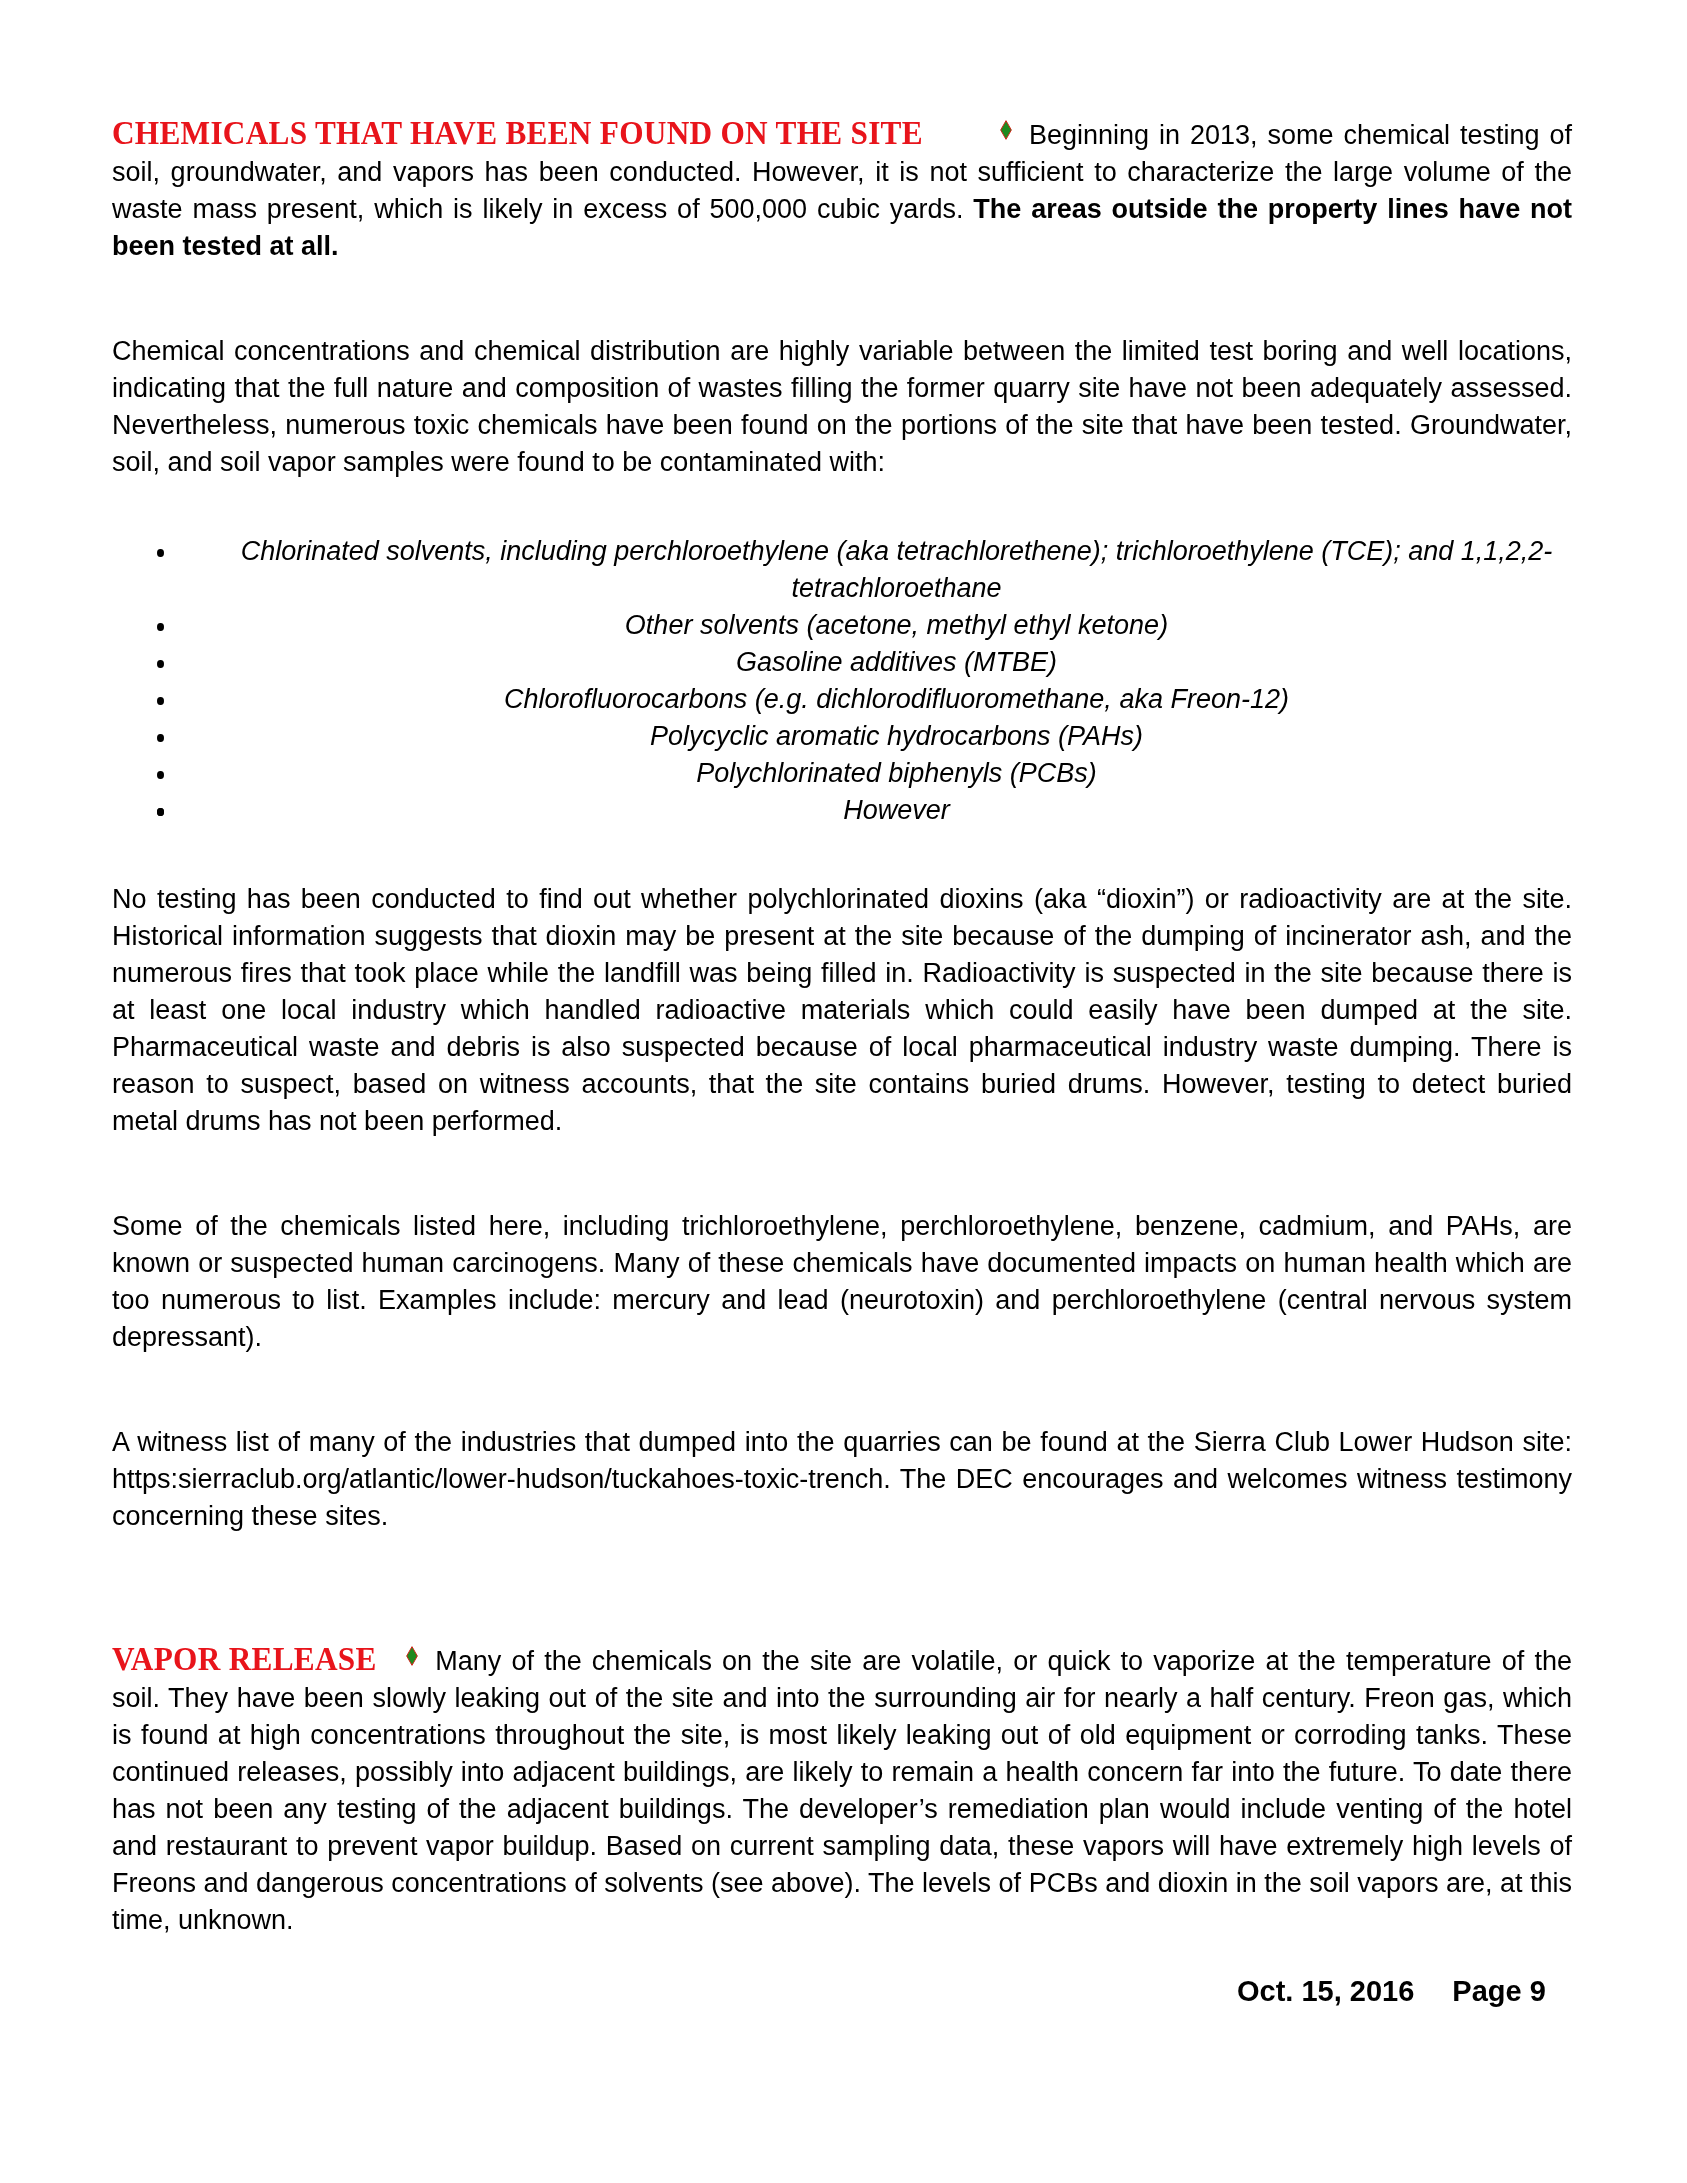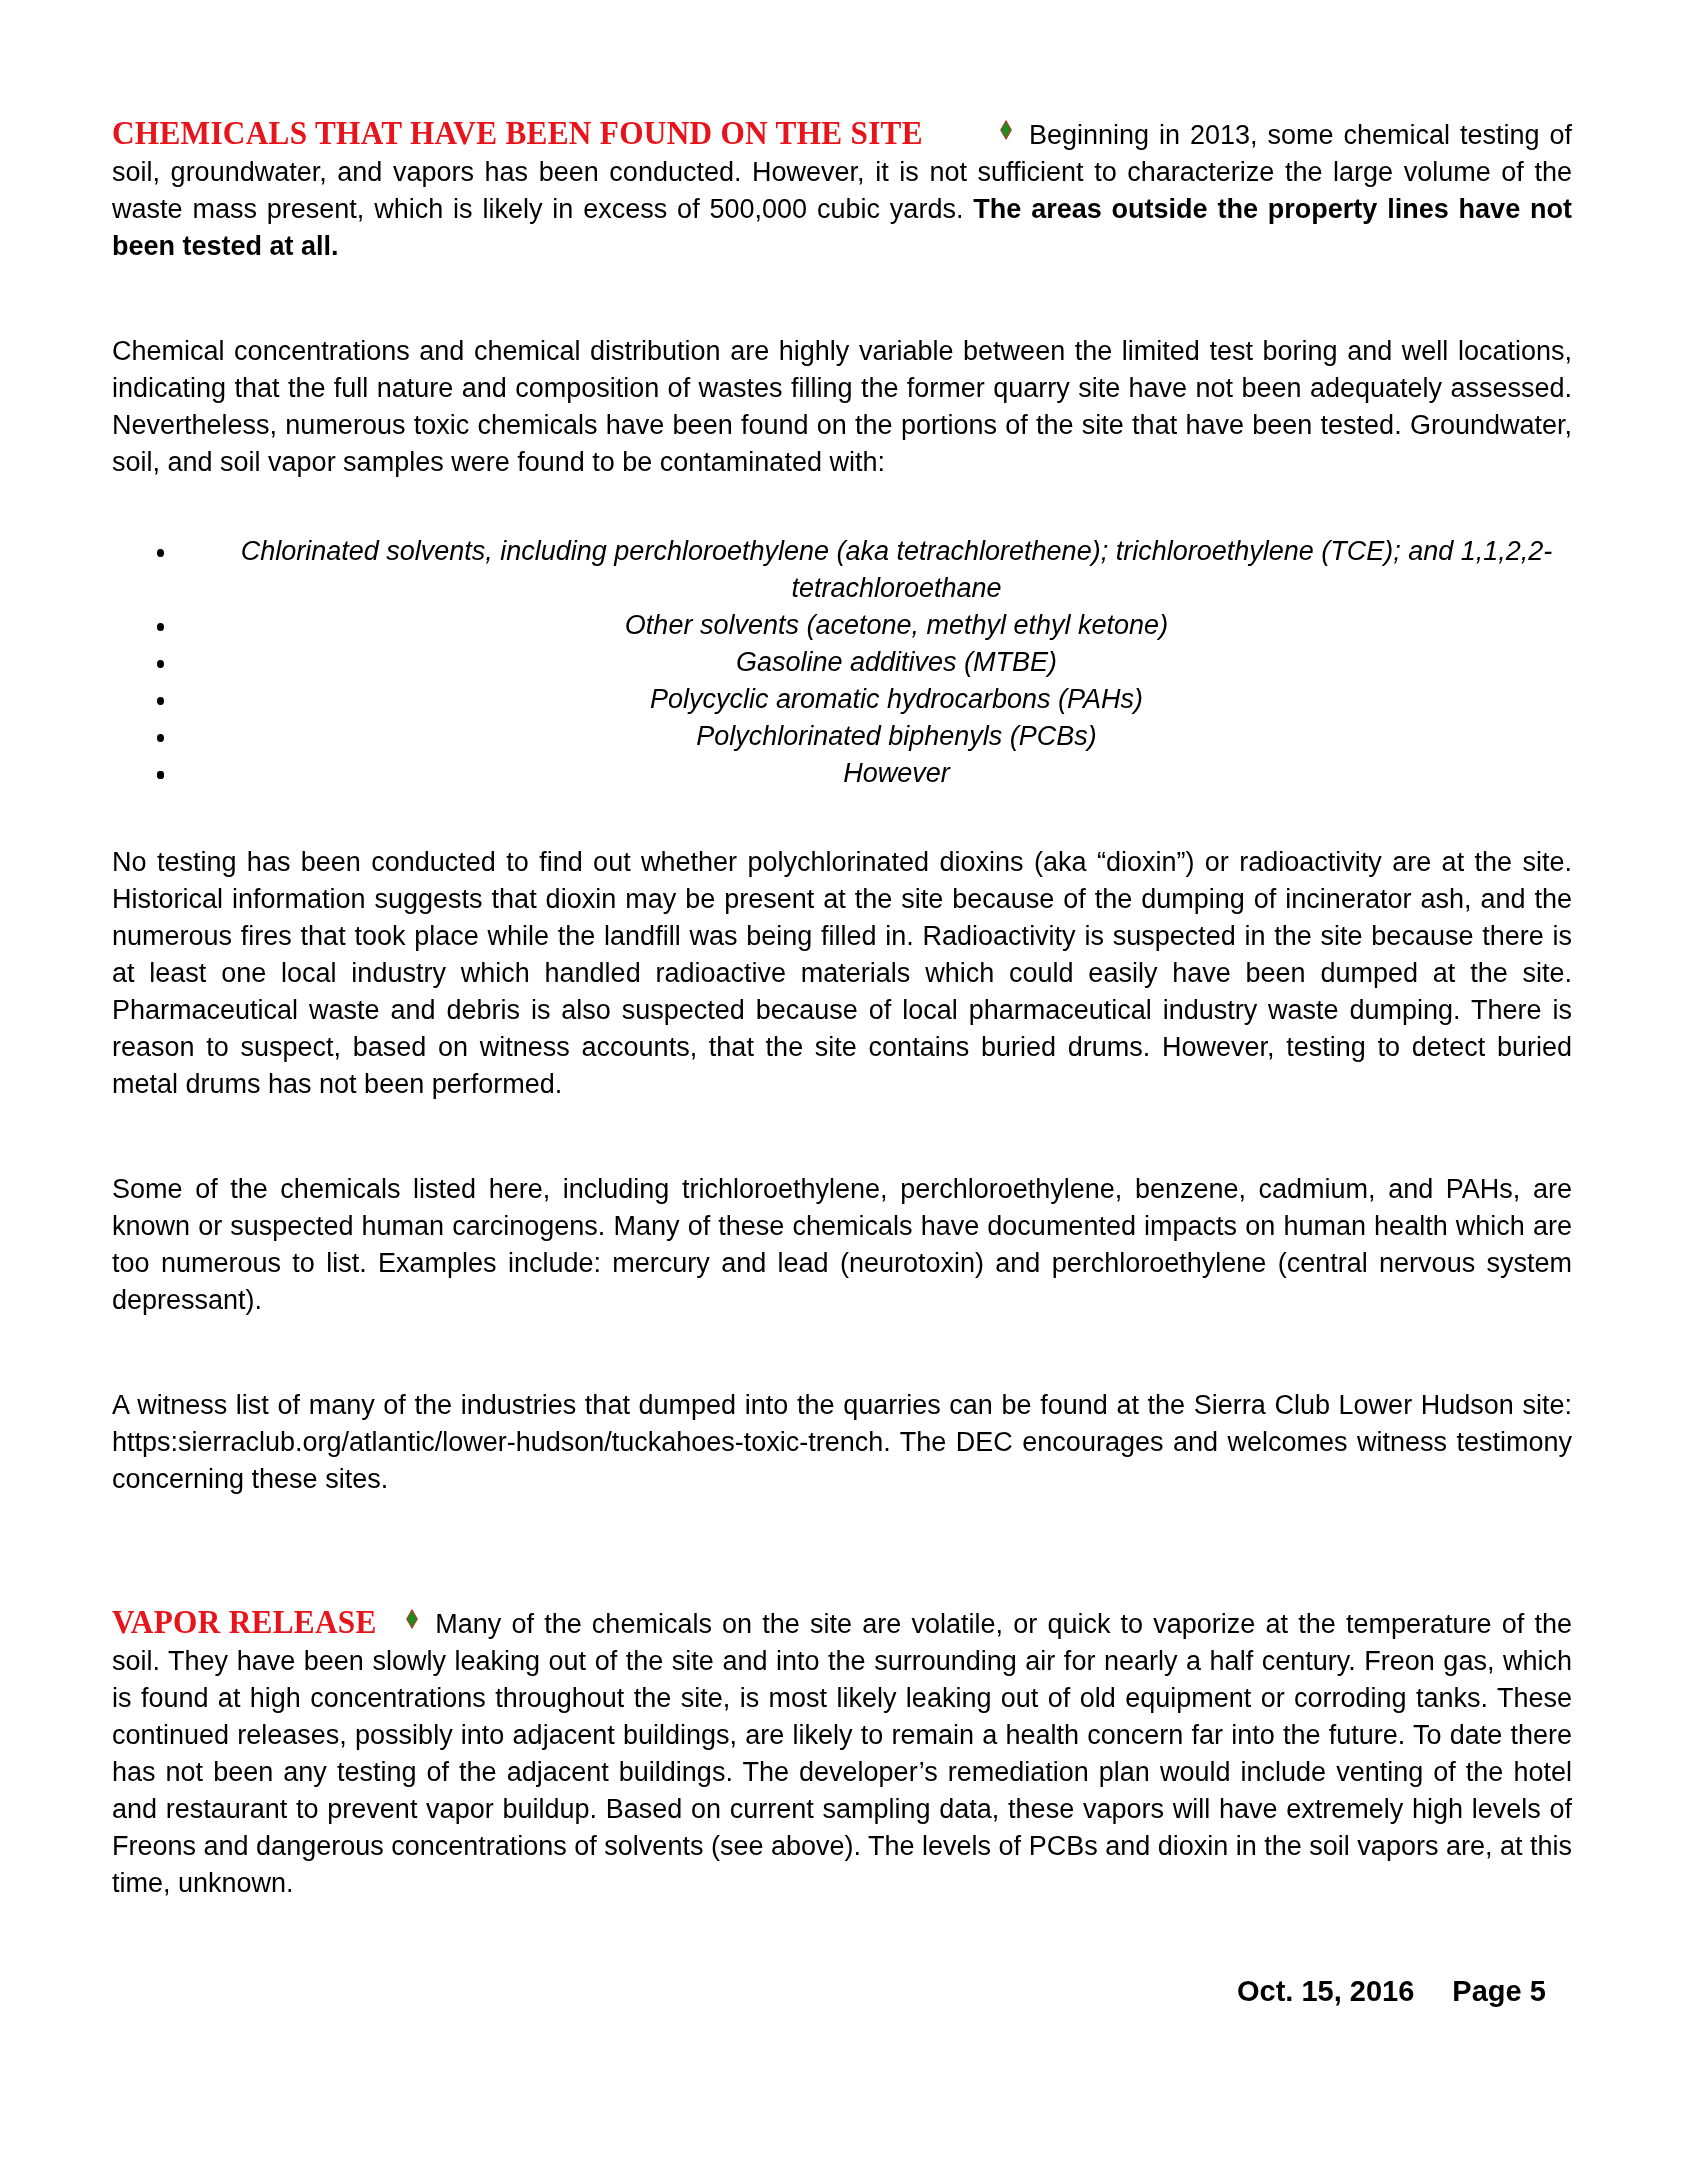--- a/index.html
+++ b/index.html
@@ -50,20 +50,21 @@
   <div class="gap"></div>
 
   <p>Chemical concentrations and chemical distribution are highly variable between the limited test boring and well locations, indicating that the full nature and composition of wastes filling the former quarry site have not been adequately assessed. Nevertheless, numerous toxic chemicals have been found on the portions of the site that have been tested. Groundwater, soil, and soil vapor samples were found to be contaminated with:</p>
 
   <div class="gap"></div>
 
   <ul class="chem">
     <li><span class="dot"></span><span>Chlorinated solvents,  including perchloroethylene (aka tetrachlorethene); trichloroethylene (TCE); and 1,1,2,2-tetrachloroethane</span></li>
     <li><span class="dot"></span><span>Other solvents (acetone, methyl ethyl ketone)</span></li>
     <li><span class="dot"></span><span>Gasoline additives (MTBE)</span></li>
+    <li><span class="dot"></span><span>Chlorofluorocarbons (e.g. dichlorodifluoromethane, aka Freon-12)</span></li>
     <li><span class="dot"></span><span>Polycyclic aromatic hydrocarbons (PAHs)</span></li>
     <li><span class="dot"></span><span>Polychlorinated biphenyls (PCBs)</span></li>
     <li><span class="dot"></span></li>
     <li><span class="dot"></span><span>However</span></li>
   </ul>
 
   <div class="gap"></div>
 
   <p>No testing has been conducted to find out whether polychlorinated dioxins (aka “dioxin”) or radioactivity are at the site. Historical information suggests that dioxin may be present at the site because of the dumping of incinerator ash, and the numerous fires that took place while the landfill was being filled in. Radioactivity is suspected in the site because there is at least one local industry which handled radioactive materials which could easily have been dumped at the site. Pharmaceutical waste and debris is also suspected because of local pharmaceutical industry waste dumping. There is reason to suspect, based on witness accounts, that the site contains buried drums. However, testing to detect buried metal drums has not been performed.</p>
 
@@ -77,14 +78,14 @@
 
   <div class="gap2"></div>
 
   <p>
     <span class="heading">VAPOR RELEASE</span><svg class="diamond" viewBox="0 0 18 30">
         <polygon points="9,1 17,15 9,29 1,15" fill="#1f8a1f" stroke="#d0261a" stroke-width="1.5"></polygon>
       </svg><span>Many of the chemicals on the site are volatile, or quick to vaporize at the temperature of the soil. They have been slowly leaking out of the site and into the surrounding air for nearly a half century. Freon gas, which is found at high concentrations throughout the site, is most likely leaking out of old equipment or corroding tanks. These continued releases, possibly into adjacent buildings, are likely to remain a health concern far into the future. To date there has not been any testing of the adjacent buildings. The developer’s remediation plan would include venting of the hotel and restaurant to prevent vapor buildup. Based on current sampling data, these vapors will have extremely high levels of Freons and dangerous concentrations of solvents (see above). The levels of PCBs and dioxin in the soil vapors are, at this time, unknown.</span>
   </p>
 </div>
 
-<div class="footer"><span>Oct. 15, 2016</span><span>Page 5</span></div>
+<div class="footer"><span>Oct. 15, 2016</span><span>Page 9</span></div>
 
 
 </body></html>

